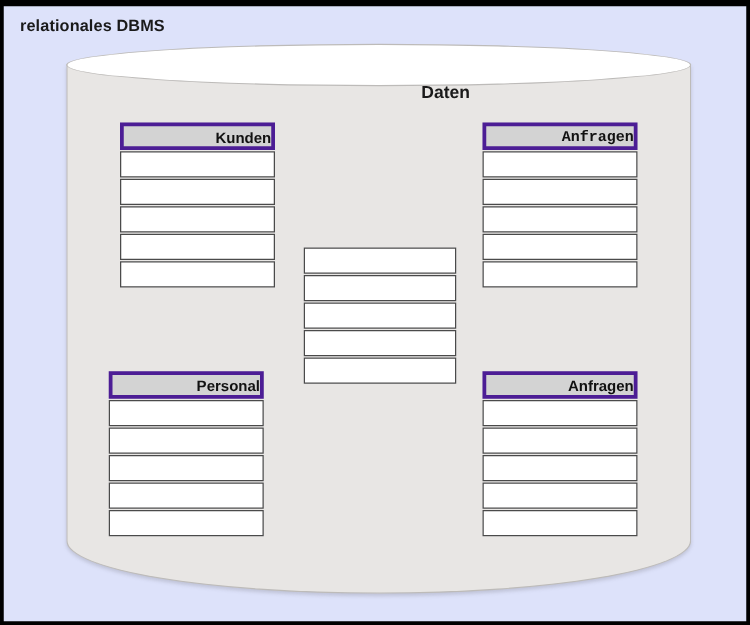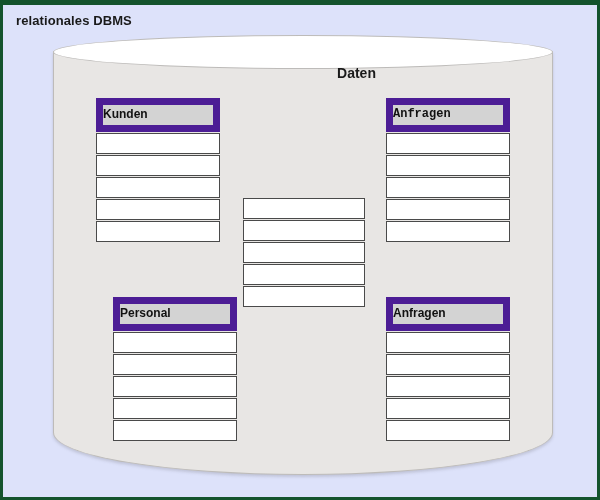--- a/index.html
+++ b/index.html
@@ -10,21 +10,21 @@
     height: 500px;
     background: #ffffff;
     font-family: "Liberation Sans", sans-serif;
     overflow: hidden;
   }
 
   #canvas {
     position: relative;
     width: 600px;
     height: 500px;
-    background: #14532d;
+    background: #000000;
   }
 
   
   .panel {
     position: absolute;
     left: 3px;
     top: 5px;
     width: 594px;
     height: 492px;
     background: #dde2fa;
@@ -93,43 +93,43 @@
   }
 
   
   .tbl {
     position: absolute;
     z-index: 4;
   }
 
   .tbl-header {
     background: #d3d3d3;
-    border: 7px solid #4c1d95;
+    border: 3px solid #4c1d95;
     box-sizing: border-box;
-    text-align: left;
+    text-align: right;
     font-size: 12px;
     font-weight: bold;
     color: #111111;
     line-height: 19px;
-    height: 34px;
+    height: 22px;
   }
 
   .tbl-row {
     background: #ffffff;
     border: 1px solid #4a4a4a;
     box-sizing: border-box;
     height: 21px;
     margin-top: 1px;
   }
 
   
   .tbl-kunden   { left: 43px;  top: 63px;  width: 124px; }
   .tbl-anfragen { left: 333px; top: 63px;  width: 124px; font-family: Liberation Mono, monospace; }
   .tbl-lager    { left: 190px; top: 162px; width: 122px; }
-  .tbl-personal { left: 60px;  top: 262px; width: 124px; border-radius: 15px; }
+  .tbl-personal { left: 34px;  top: 262px; width: 124px; border-radius: 15px; }
   .tbl-termine  { left: 333px; top: 262px; width: 124px; }
 </style>
 </head>
 <body>
 
 <div id="canvas">
 
   <div class="panel">
 
     <div class="panel-title">relationales DBMS</div>

